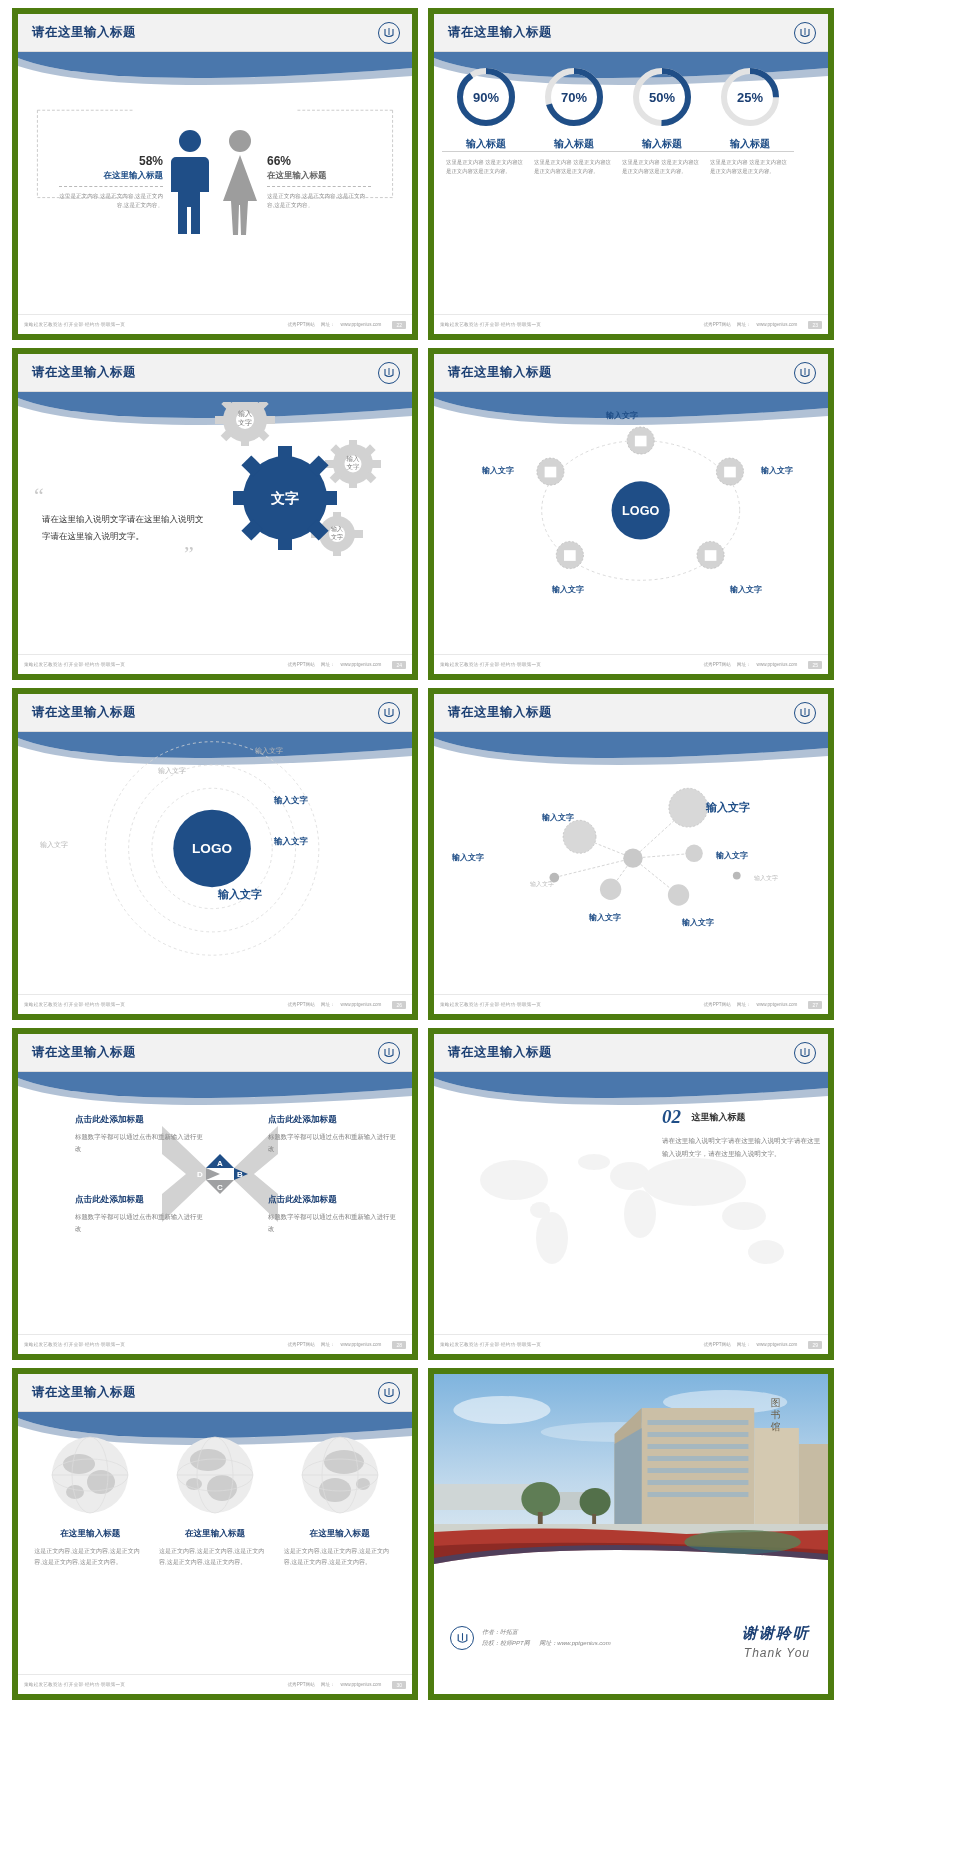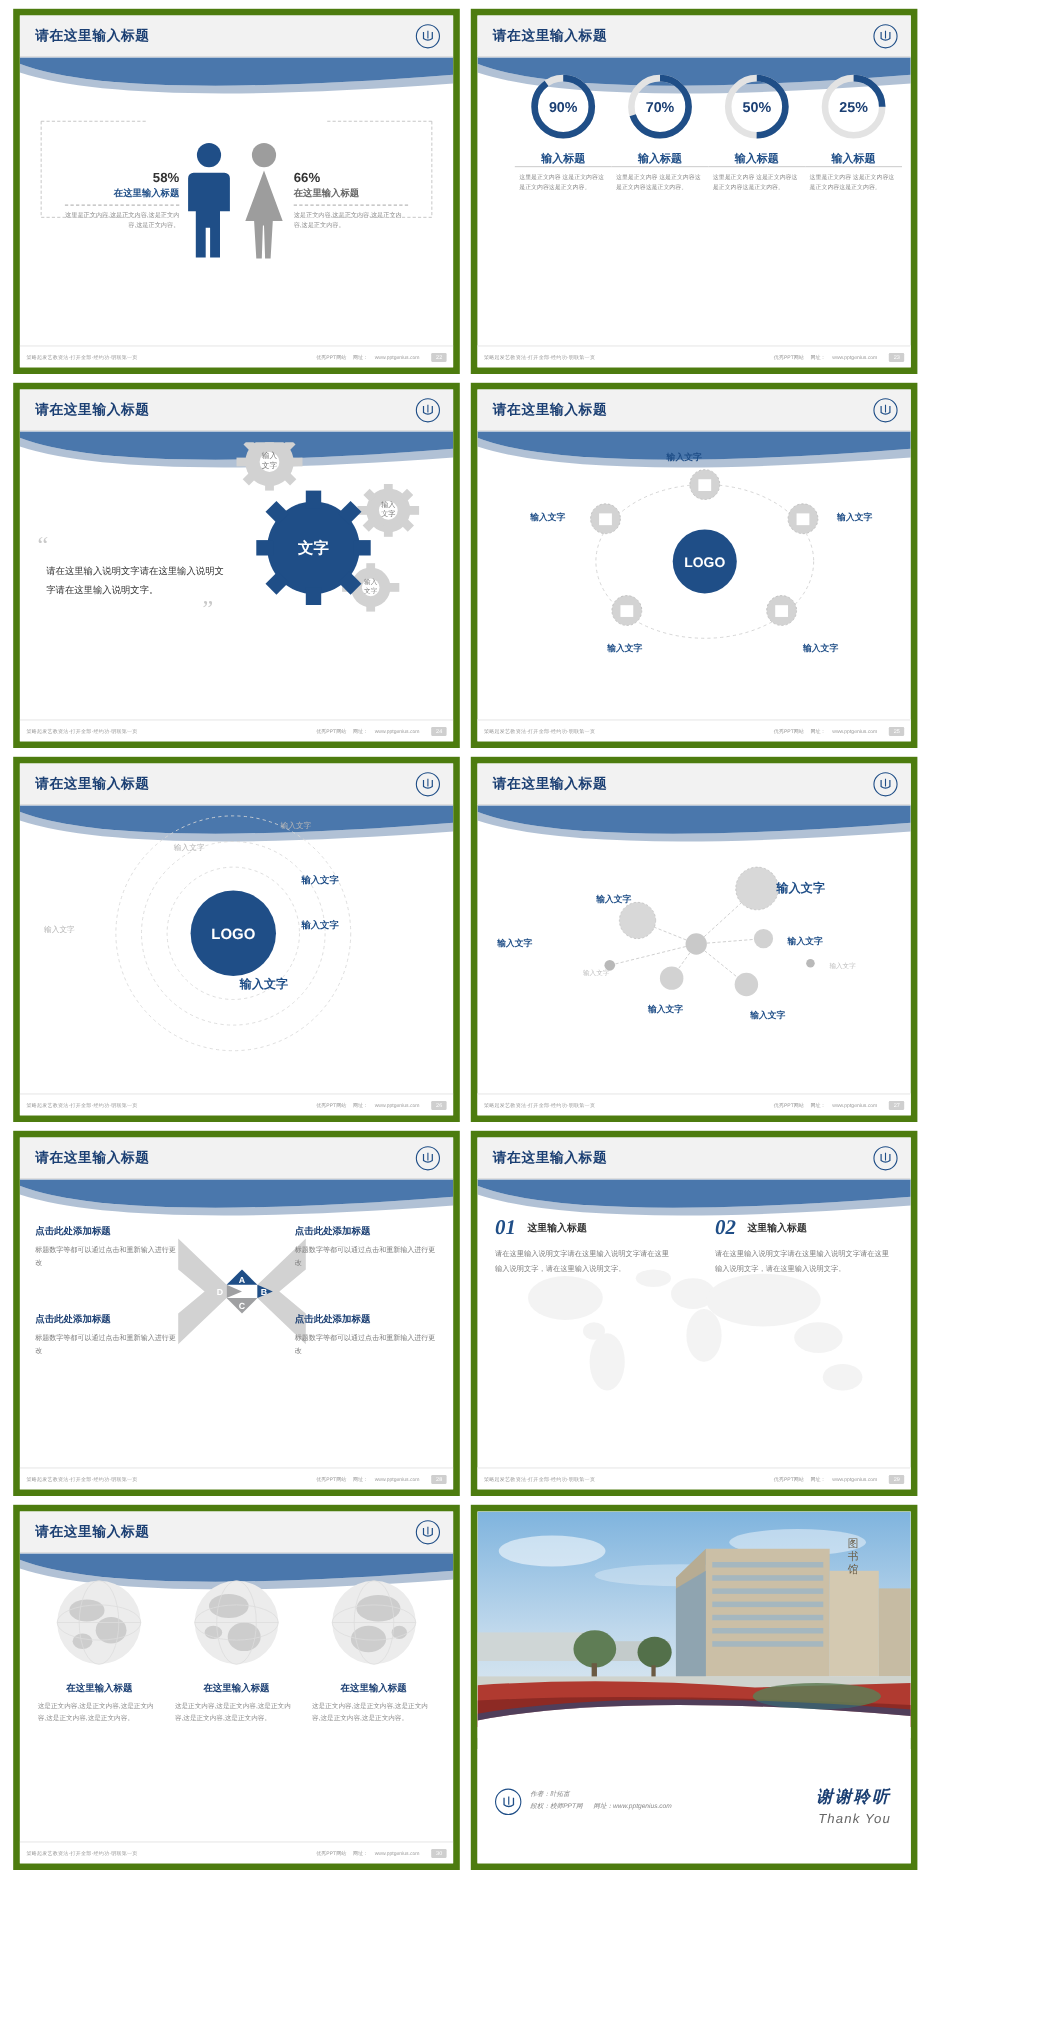--- a/index.html
+++ b/index.html
@@ -96,35 +96,35 @@
   .gender-wrap { display:flex; align-items:center; justify-content:center; height:100%; gap:4px; padding: 0 10px;}
   .g-text { width: 104px; }
   .g-text.right { text-align: left; }
   .g-pct { font-size: 12px; font-weight: bold; color:#333; }
   .g-sub { font-size: 8.5px; font-weight: bold; color:#1f4e87; margin-top:2px; border-bottom:1px dashed #b9b9b9; padding-bottom:4px;}
   .g-sub.gray { color:#666; }
   .g-desc { font-size:5.6px; color:#8a8a8a; line-height:1.65; margin-top:5px;}
   .person { width:46px; }
   .person svg { display:block; }
   
-  .donuts { display:flex; justify-content:flex-end; padding: 14px 8px 0; }
+  .donuts { display:flex; justify-content:flex-start; padding: 14px 8px 0; }
   .donut-col { width:88px; text-align:center; }
   .donut { position:relative; width:62px; height:62px; margin:0 auto; }
   .donut .val { position:absolute; inset:0; display:flex; align-items:center; justify-content:center; font-size:13px; font-weight:bold; color:#1b3f73;}
   .d-title { font-size:10px; font-weight:bold; color:#1f4e87; margin-top:9px; border-bottom:1px solid #cfcfcf; padding-bottom:0;}
   .d-desc { font-size:5.4px; color:#8a8a8a; line-height:1.7; margin-top:6px; text-align:left; padding:0 4px;}
   
   .quote { position:absolute; left:16px; top:95px; width:175px; }
   .quote .mark { font-size:22px; color:#c9c9c9; font-family:"Liberation Serif", serif; line-height:.8;}
   .quote p { font-size:8.5px; color:#333; line-height:2; margin:6px 0 0 8px;}
   .quote .mark.close { text-align:left; margin-left:150px; }
   
   .node-label { font-size:8px; color:#1f4e87; font-weight:bold; }
   
-  .q-item { position:absolute; width:130px; }
+  .q-item { position:absolute; width:130px;margin-left:43px; }
   .q-title { font-size:8.6px; font-weight:bold; color:#1b3f73; margin-bottom:5px;}
   .q-desc { font-size:6.4px; color:#7d7d7d; line-height:1.8;}
   
   .num-col { position:absolute; width:160px; }
   .num { font-size:19px; font-weight:bold; color:#1f4e87; font-style:italic; font-family:"Liberation Serif", serif;}
   .num-title { font-size:9px; font-weight:bold; color:#333; display:inline-block; margin-left:6px; vertical-align:3px;}
   .num-desc { font-size:6.6px; color:#7d7d7d; line-height:1.95; margin-top:7px;}
   
   .globe-col { width:112px; text-align:center; }
   .globe-title { font-size:8.6px; font-weight:bold; color:#1b3f73; margin-top:8px;}
@@ -577,26 +577,21 @@
             <ellipse cx="96" cy="68" rx="10" ry="8"></ellipse>
           <ellipse cx="108" cy="96" rx="16" ry="26"></ellipse>
             <ellipse cx="186" cy="34" rx="20" ry="14"></ellipse>
           <ellipse cx="196" cy="72" rx="16" ry="24"></ellipse>
             <ellipse cx="250" cy="40" rx="52" ry="24"></ellipse>
           <ellipse cx="300" cy="74" rx="22" ry="14"></ellipse>
             <ellipse cx="322" cy="110" rx="18" ry="12"></ellipse>
           <ellipse cx="150" cy="20" rx="16" ry="8"></ellipse>
         </g>
       </svg>
-      <div class="num-col" style="left:16px;top:34px;">
-        <span class="num">01</span>
-        <span class="num-title">这里输入标题</span>
-        <div class="num-desc">请在这里输入说明文字请在这里输入说明文字请在这里输入说明文字，请在这里输入说明文字。</div>
-      </div>
-      <div class="num-col" style="left:216px;top:34px;">
+      <div class="num-col" style="left:228px;top:34px;">
         <span class="num">02</span>
         <span class="num-title">这里输入标题</span>
         <div class="num-desc">请在这里输入说明文字请在这里输入说明文字请在这里输入说明文字，请在这里输入说明文字。</div>
       </div>
     </div>
     <div class="s-foot">
       <span class="left">策略起发艺教资法·打开全部·经约功·明联第一页</span>
       <span class="right">
         <span>优秀PPT网站</span>
         <span>网址：</span>

